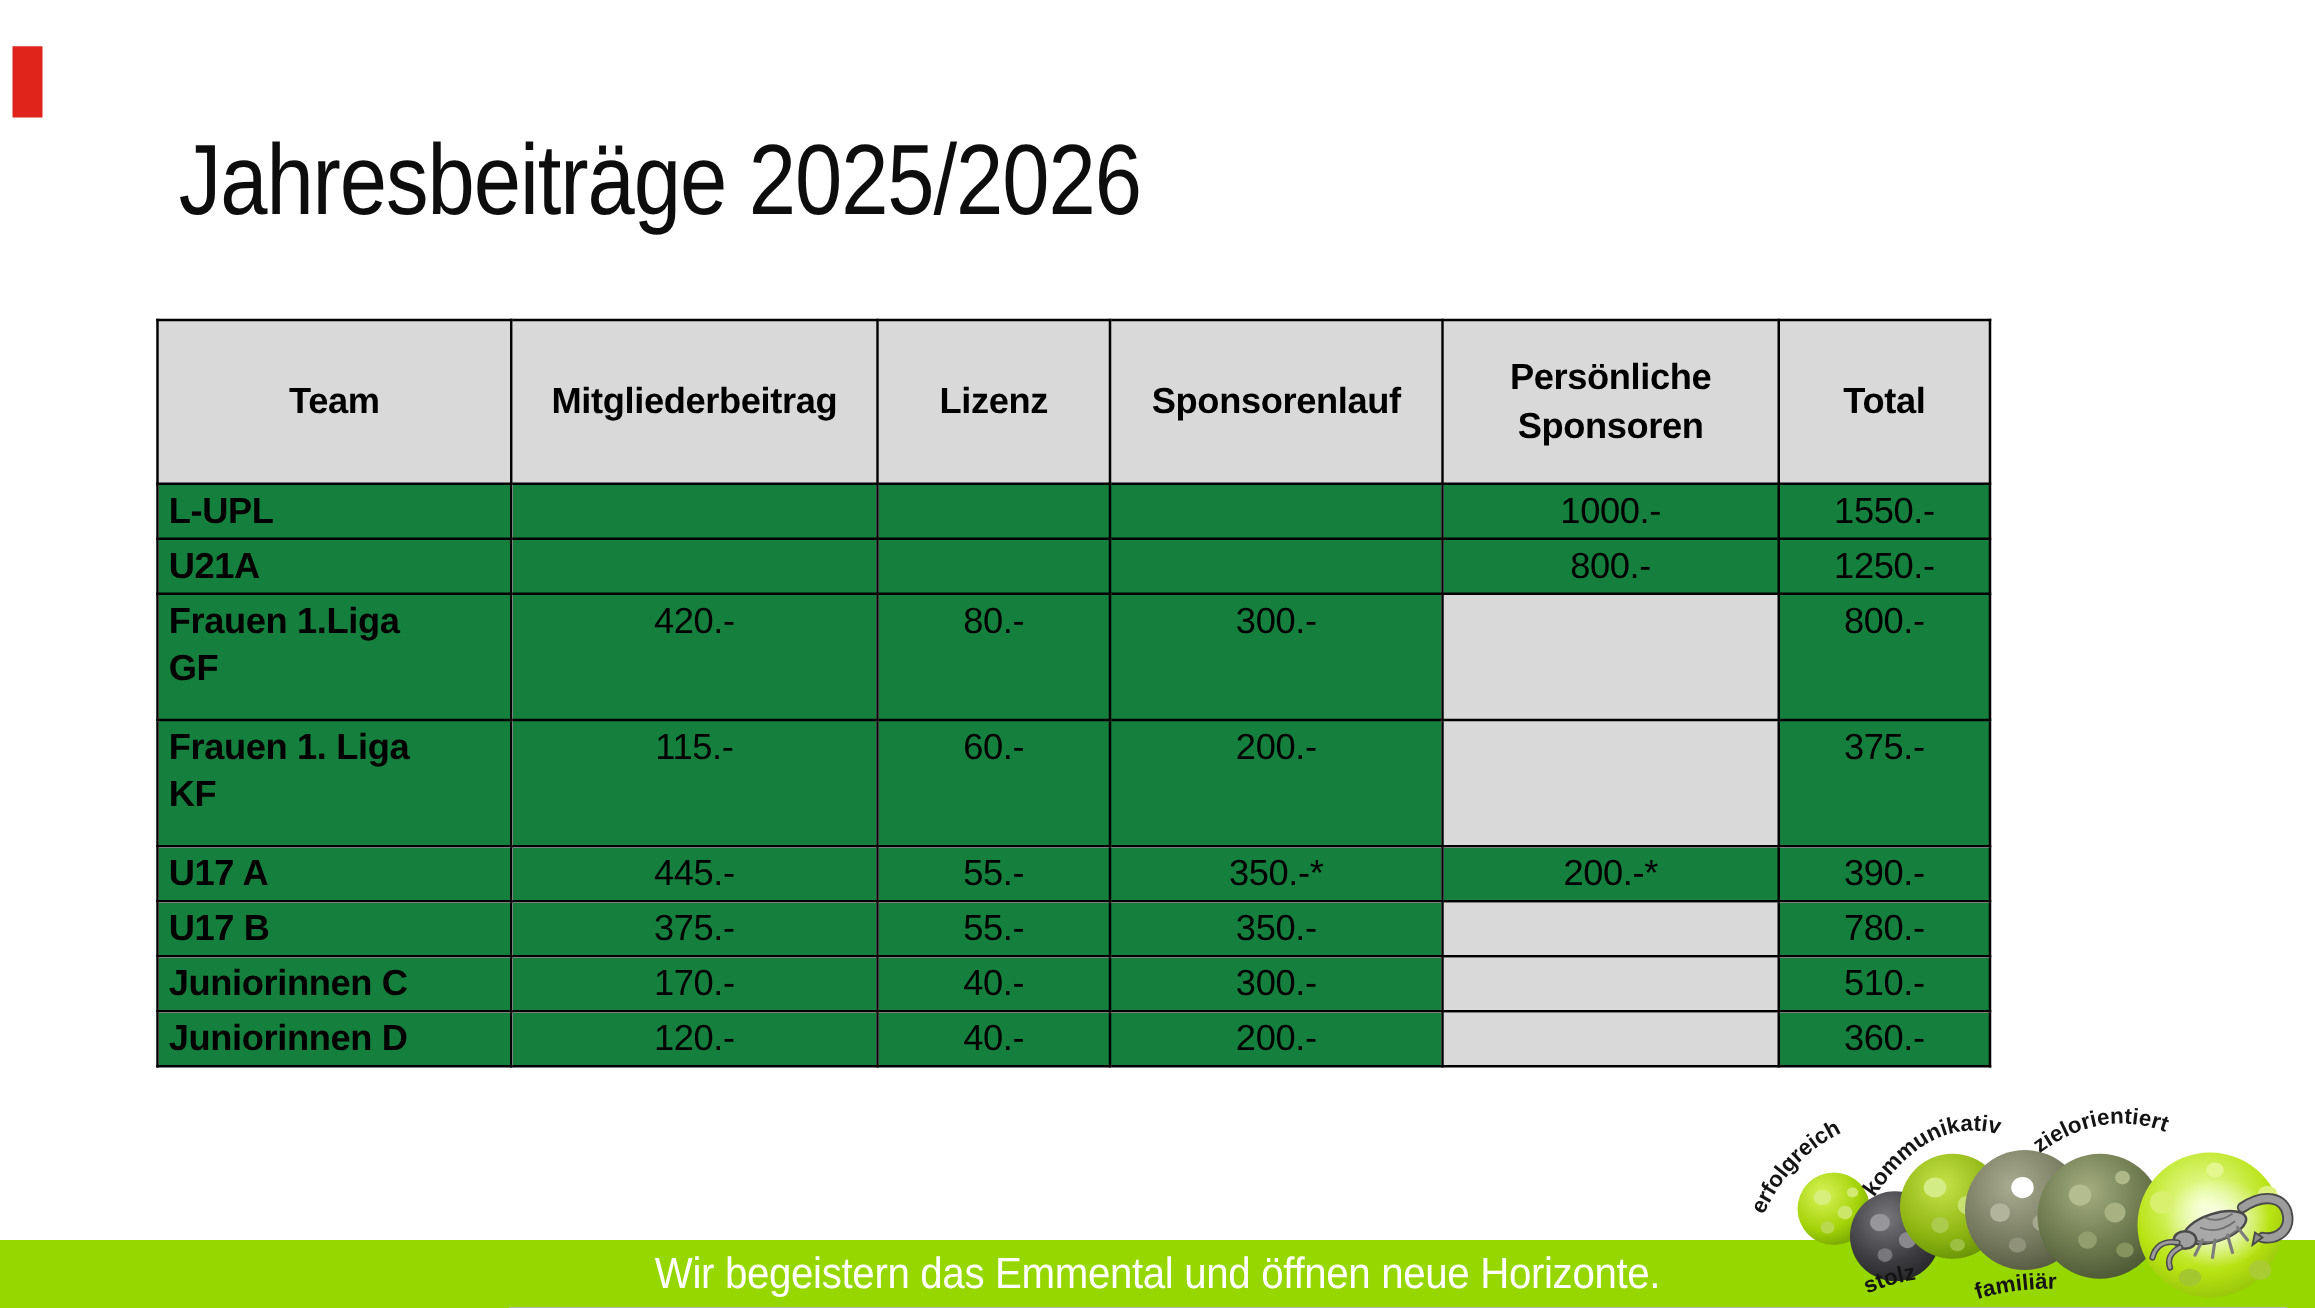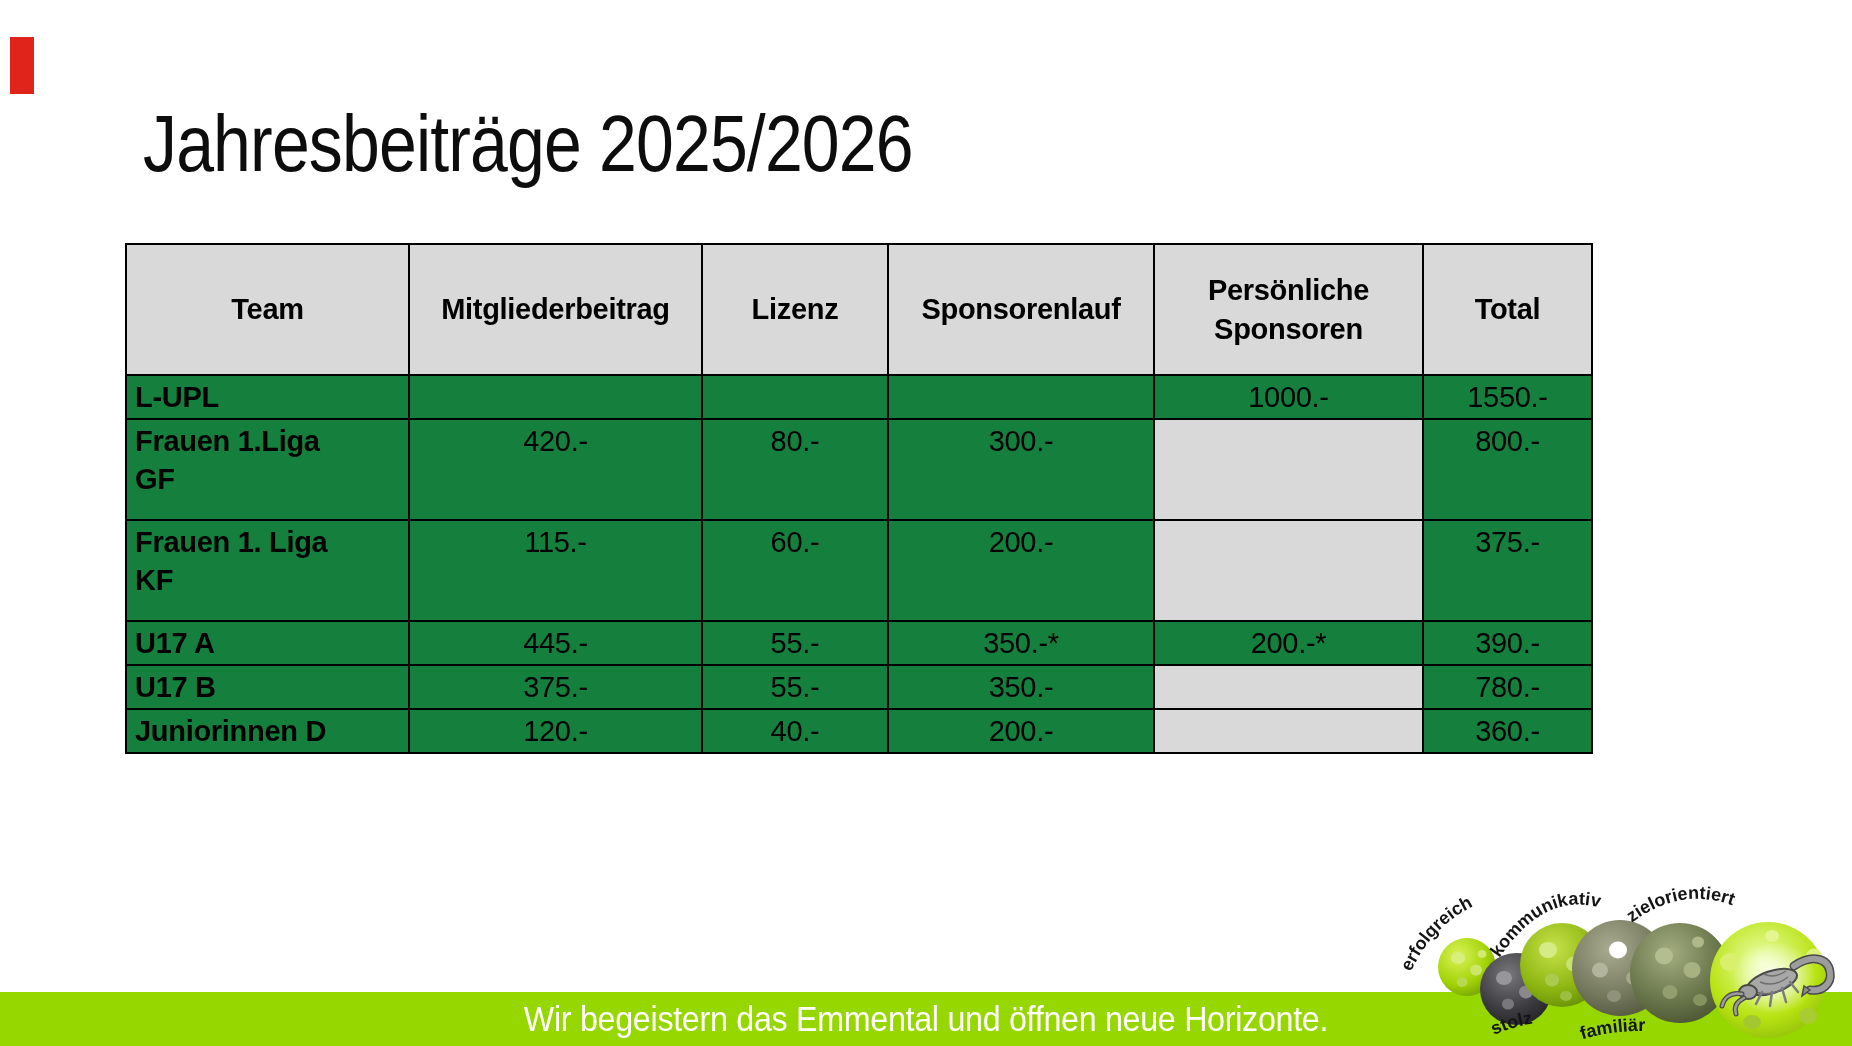--- a/index.html
+++ b/index.html
@@ -15,21 +15,21 @@
     position:absolute;left:10px;top:37px;width:24px;height:57px;
   }
   .title{
     position:absolute;left:143px;top:100px;
     font-size:80px;font-weight:400;line-height:1.1;
     letter-spacing:-1px;color:#0d0d0d;
     transform:scaleX(0.85);transform-origin:left top;
     white-space:nowrap;
   }
   table.fees{
-    position:absolute;left:125px;top:243px;
+    position:absolute;left:125px;top:255px;
     border-collapse:collapse;table-layout:fixed;
     width:1466px;
     font-size:29px;letter-spacing:-0.3px;padding-left:36px;
   }
   table.fees td,table.fees th{
     border:2px solid #000;
     padding:2px 8px;
     overflow:hidden;
   }
   table.fees th{
@@ -92,20 +92,28 @@
 
     <tr class="r-s">
       <td class="team">L-UPL</td>
       <td></td>
       <td></td>
       <td></td>
       <td>1000.-</td>
       <td>1550.-</td>
     </tr>
 
+    <tr class="r-s">
+      <td class="team">U21A</td>
+      <td></td>
+      <td></td>
+      <td></td>
+      <td>800.-</td>
+      <td>1250.-</td>
+    </tr>
 
     <tr class="r-t">
       <td class="team">
         <span>Frauen 1.Liga</span>
         <span class="team-l2">GF</span>
       </td>
       <td>420.-</td>
       <td>80.-</td>
       <td>300.-</td>
       <td class="gray"></td>
@@ -135,20 +143,28 @@
 
     <tr class="r-s">
       <td class="team">U17 B</td>
       <td>375.-</td>
       <td>55.-</td>
       <td>350.-</td>
       <td class="gray"></td>
       <td>780.-</td>
     </tr>
 
+    <tr class="r-s">
+      <td class="team">Juniorinnen C</td>
+      <td>170.-</td>
+      <td>40.-</td>
+      <td>300.-</td>
+      <td class="gray"></td>
+      <td>510.-</td>
+    </tr>
 
     <tr class="r-s">
       <td class="team">Juniorinnen D</td>
       <td>120.-</td>
       <td>40.-</td>
       <td>200.-</td>
       <td class="gray"></td>
       <td>360.-</td>
     </tr>
   </tbody>

